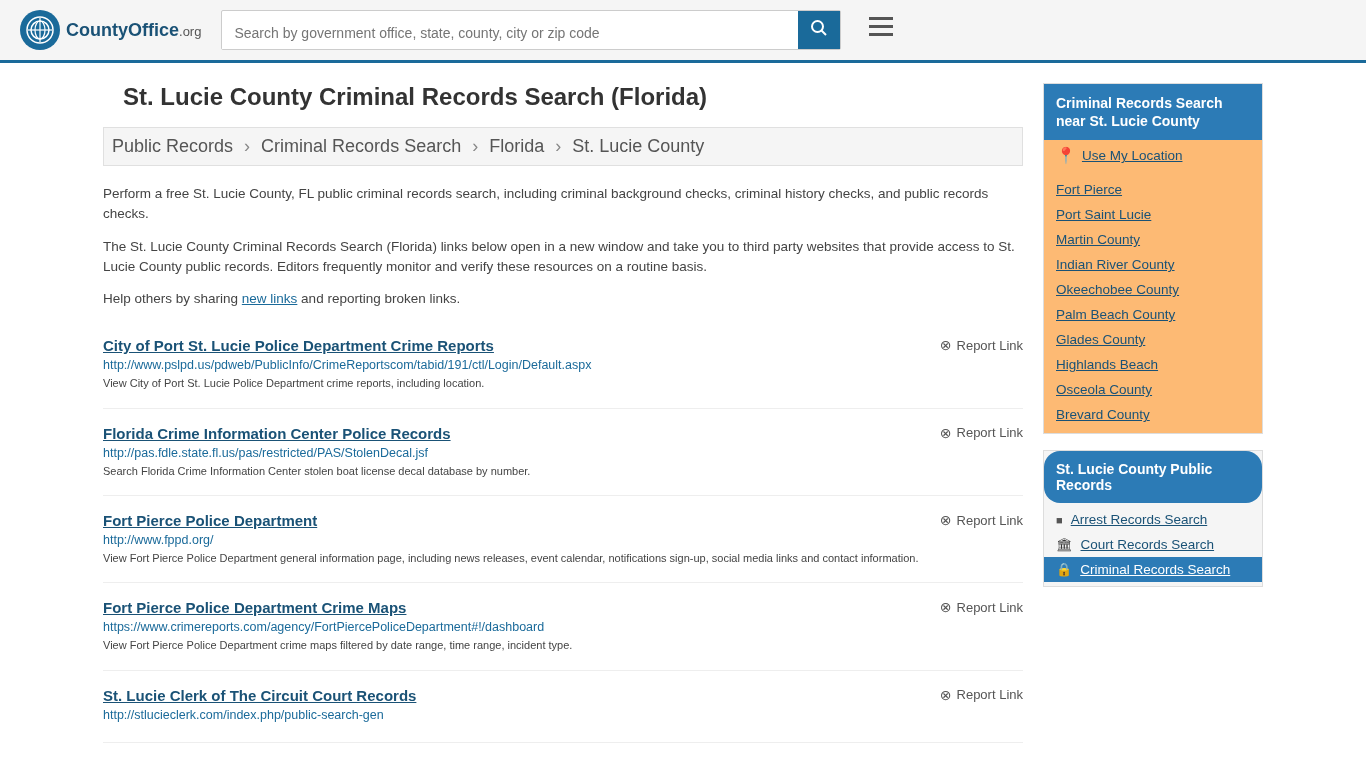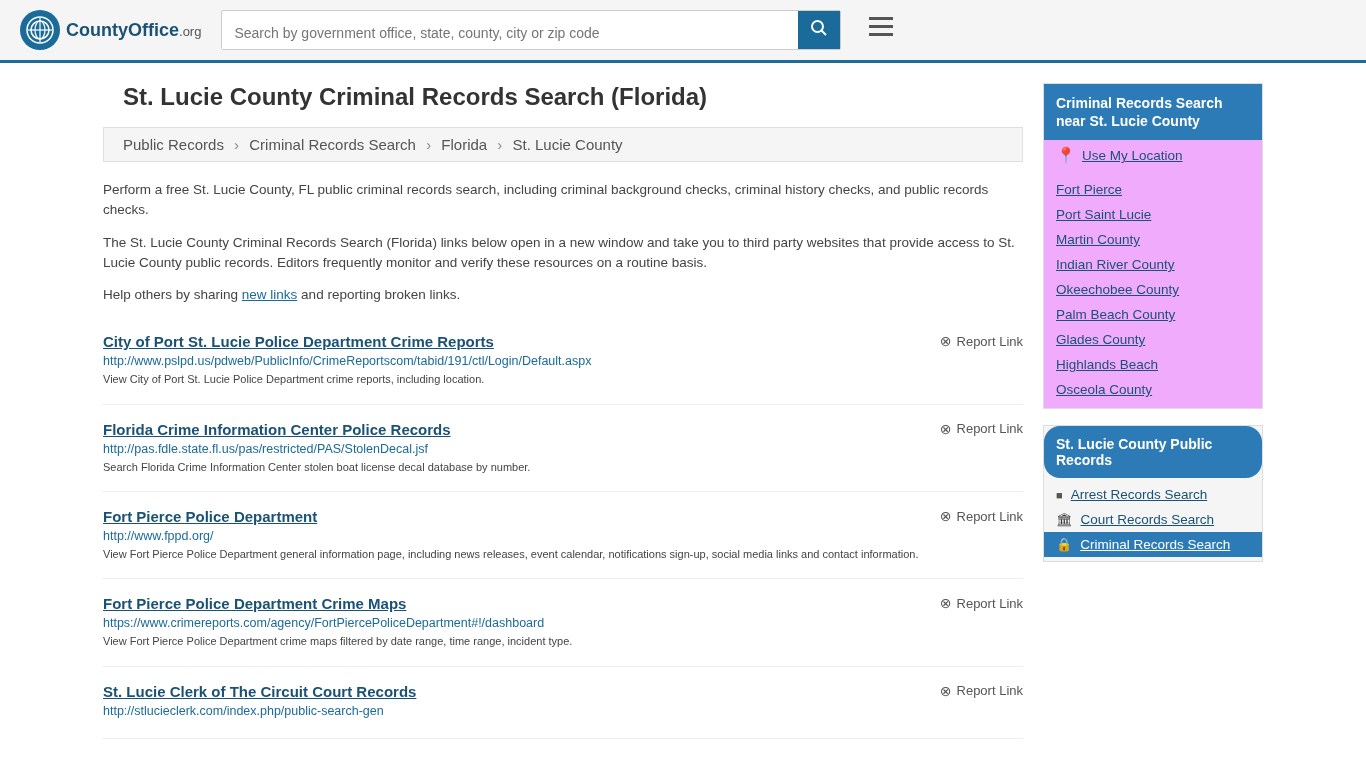--- a/index.html
+++ b/index.html
@@ -89,23 +89,23 @@
       font-weight: bold;
       color: #333;
       margin-bottom: 16px;
       margin-left: 20px;
     }
 
     
     .breadcrumb {
       background: #f5f5f5;
       border: 1px solid #e0e0e0;
-      padding: 8px 19px;
+      padding: 8px 8px;
       margin-bottom: 18px;
-      font-size: 15px;
+      font-size: 18px;
       color: #555;
     }
     .breadcrumb a { color: #555; text-decoration: none; }
     .breadcrumb .sep { margin: 0 6px; color: #888; }
 
     
     .desc { font-size: 13.5px; color: #444; line-height: 1.5; margin-bottom: 12px; }
     .desc a { color: #1a6a9a; }
 
     
@@ -143,21 +143,21 @@
       margin-bottom: 4px;
     }
     .result-desc {
       font-size: 11px;
       color: #444;
       line-height: 1.4;
     }
 
     
     .sidebar-section {
-      background: #f0abfc;
+      background: #fdba74;
       border: 1px solid #ddd;
       margin-bottom: 16px;
     }
     .sidebar-header {
       background: #2c7bb6;
       color: white;
       padding: 10px 12px;
       font-size: 14px;
       font-weight: bold;
       line-height: 1.3;
@@ -343,20 +343,21 @@
       <ul class="sidebar-list">
         <li><a href="#">Fort Pierce</a></li>
         <li><a href="#">Port Saint Lucie</a></li>
         <li><a href="#">Martin County</a></li>
         <li><a href="#">Indian River County</a></li>
         <li><a href="#">Okeechobee County</a></li>
         <li><a href="#">Palm Beach County</a></li>
         <li><a href="#">Glades County</a></li>
         <li><a href="#">Highlands Beach</a></li>
         <li><a href="#">Osceola County</a></li>
+        <li><a href="#">Brevard County</a></li>
       </ul>
     </div>
 
     <div class="sidebar-section2">
       <div class="sidebar-header2" style="background:#2c7bb6;color:white;padding:10px 12px;font-size:14px;font-weight:bold;border-radius:16px;">St. Lucie County Public Records</div>
       <ul class="sidebar-records-list">
         <li>
           <span style="color:#555;font-size:11px;">■</span>
           <a href="#">Arrest Records Search</a>
         </li>

